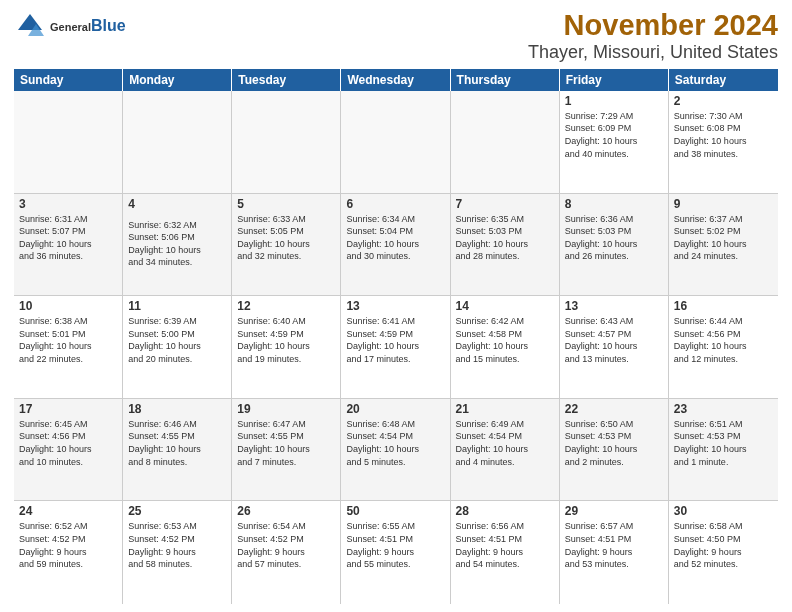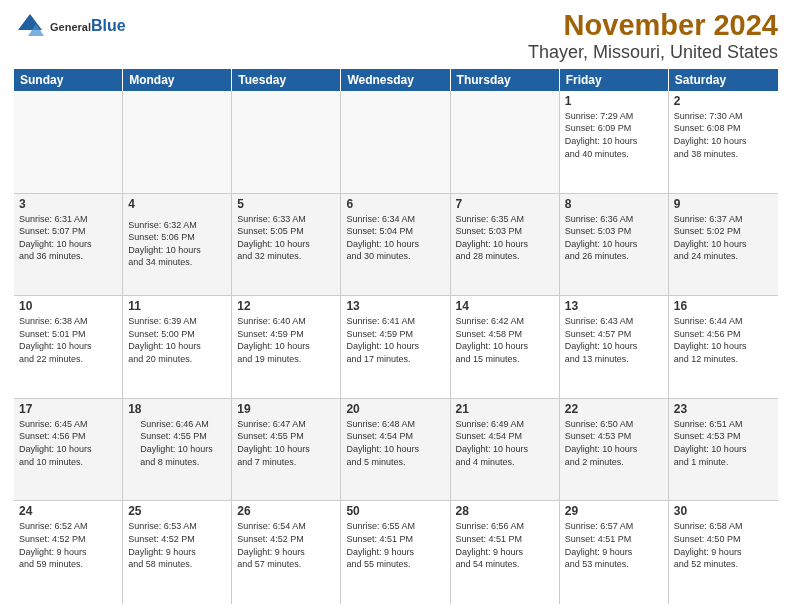--- a/index.html
+++ b/index.html
@@ -259,21 +259,21 @@
         <div class="cal-week">
           <div class="cal-cell alt">
             <span class="day-num">17</span>
             <div class="day-info" style="white-space: pre-line;">Sunrise: 6:45 AM
 Sunset: 4:56 PM
 Daylight: 10 hours
 and 10 minutes.</div>
           </div>
           <div class="cal-cell alt">
             <span class="day-num">18</span>
-            <div class="day-info" style="white-space: pre-line; margin-left: 12px;">Sunrise: 6:46 AM
+            <div class="day-info" style="white-space: pre-line;">Sunrise: 6:46 AM
 Sunset: 4:55 PM
 Daylight: 10 hours
 and 8 minutes.</div>
           </div>
           <div class="cal-cell alt">
             <span class="day-num">19</span>
             <div class="day-info" style="white-space: pre-line;">Sunrise: 6:47 AM
 Sunset: 4:55 PM
 Daylight: 10 hours
 and 7 minutes.</div>

